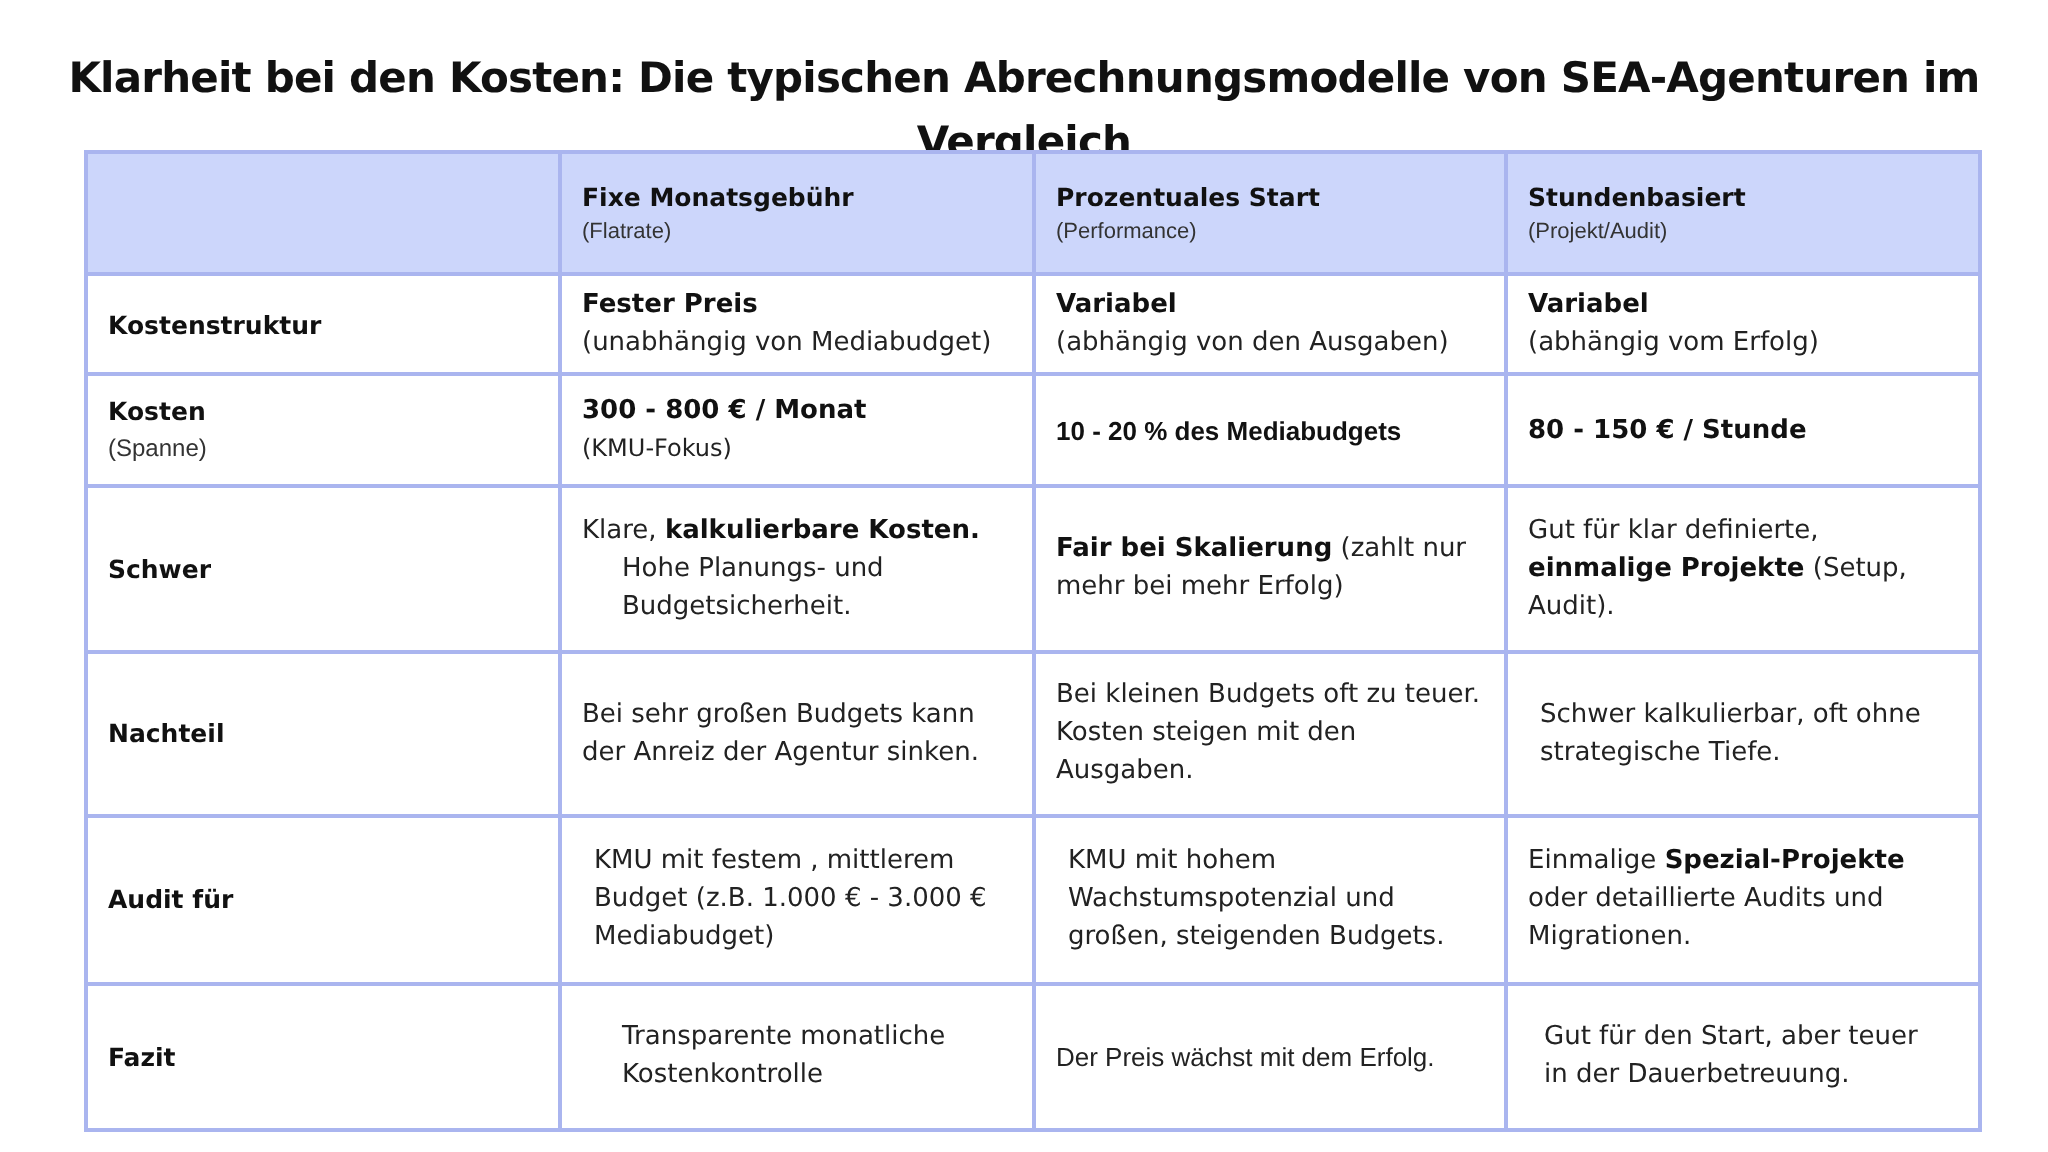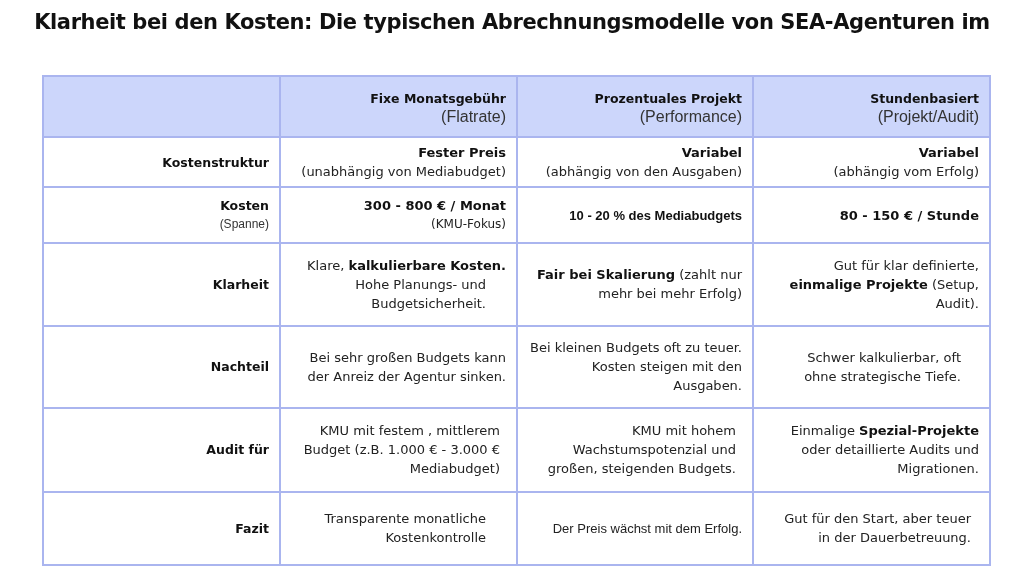--- a/index.html
+++ b/index.html
@@ -1,66 +1,67 @@
 <!DOCTYPE html>
 <html><head>
 <meta charset="utf-8">
 <style>
   html, body { margin: 0; padding: 0; }
   body {
     width: 1024px; height: 576px; background: #ffffff; overflow: hidden;
     position: relative; font-family: "Liberation Sans", sans-serif; color: #1a1a1a;
   }
   .title {
-    position: absolute; left: 0; top: 6px; width: 1024px; text-align: center;
+    position: absolute; left: 0; top: 23px; width: 1024px; text-align: center;
     font-family: "DejaVu Sans", sans-serif; font-weight: bold; font-size: 21px;
     line-height: 32px; color: #111; letter-spacing: -0.4px;
   }
   .title span { display: block; }
   table.cmp {
     position: absolute; left: 42px; top: 75px; width: 947px; height: 491px;
     border-collapse: collapse; table-layout: fixed;
   }
   table.cmp td {
-    border: 2px solid #aab5ef; text-align: right; vertical-align: middle;
+    border: 2px solid #aab5ef; text-align: left; vertical-align: middle;
     padding: 0 10px; font-size: 13px; line-height: 19px; color: #222;
   }
   table.cmp tr.head td { background: #ccd6fb; font-size: 13px; }
   .h-main { font-weight: bold; font-family: "DejaVu Sans", sans-serif; font-size: 12.5px; color: #111; line-height: 19px; }
-  .h-sub { font-size: 16px; color: #333; line-height: 17px; }
+  .h-sub { font-size: 11px; color: #333; line-height: 17px; }
   .rowlabel { font-weight: bold; font-family: "DejaVu Sans", sans-serif; font-size: 12.5px; color: #111; }
   .rowsub { font-size: 12px; color: #333; }
   .strong { font-weight: bold; color: #111; }
   .cell { font-family: "DejaVu Sans", sans-serif; font-size: 12.5px; color: #222; }
   .cell-sans { font-family: "Liberation Sans", sans-serif; font-size: 13px; color: #222; }
   .line { display: block; }
 </style>
 </head>
 <body>
 
 <div class="title">
   <span>Klarheit bei den Kosten: Die typischen Abrechnungsmodelle von SEA-Agenturen im</span>
+  <span>Vergleich</span>
 </div>
 
 <table class="cmp">
   <colgroup>
     <col style="width:237px">
       <col style="width:237px">
       <col style="width:236px">
       <col style="width:237px">
   </colgroup>
   <tbody>
       <tr class="head" style="height:60px">
     <td></td>
     <td>
       <span class="line h-main">Fixe Monatsgebühr</span>
       <span class="line h-sub">(Flatrate)</span>
     </td>
     <td>
-      <span class="line h-main">Prozentuales Projekt</span>
+      <span class="line h-main">Prozentuales Start</span>
       <span class="line h-sub">(Performance)</span>
     </td>
     <td>
       <span class="line h-main">Stundenbasiert</span>
       <span class="line h-sub">(Projekt/Audit)</span>
     </td>
   </tr>
 
   <tr style="height:49px">
     <td>
@@ -92,21 +93,21 @@
     <td class="cell-sans">
       <span class="strong">10 - 20 % des Mediabudgets</span>
     </td>
     <td class="cell">
       <span class="strong">80 - 150 € / Stunde</span>
     </td>
   </tr>
 
   <tr style="height:81px">
     <td>
-      <span class="rowlabel">Klarheit</span>
+      <span class="rowlabel">Schwer</span>
     </td>
     <td class="cell">
       <span>Klare, </span><span class="strong">kalkulierbare Kosten.</span>
       <span class="line" style="padding:0 20px">Hohe Planungs- und Budgetsicherheit.</span>
     </td>
     <td class="cell">
       <span class="strong">Fair bei Skalierung</span><span> (zahlt nur mehr bei mehr Erfolg)</span>
     </td>
     <td class="cell">
       <span>Gut für klar definierte, </span><span class="strong">einmalige Projekte</span><span> (Setup, Audit).</span>
@@ -116,21 +117,21 @@
   <tr style="height:81px">
     <td>
       <span class="rowlabel">Nachteil</span>
     </td>
     <td class="cell">
       <span>Bei sehr großen Budgets kann der Anreiz der Agentur sinken.</span>
     </td>
     <td class="cell">
       <span>Bei kleinen Budgets oft zu teuer. Kosten steigen mit den Ausgaben.</span>
     </td>
-    <td class="cell" style="padding:0 28px">
+    <td class="cell" style="padding:0 16px">
       <span>Schwer kalkulierbar, oft ohne strategische Tiefe.</span>
     </td>
   </tr>
 
   <tr style="height:82px">
     <td>
       <span class="rowlabel">Audit für</span>
     </td>
     <td class="cell" style="padding:0 16px">
       <span>KMU mit festem , mittlerem Budget (z.B. 1.000 € - 3.000 € Mediabudget)</span>

